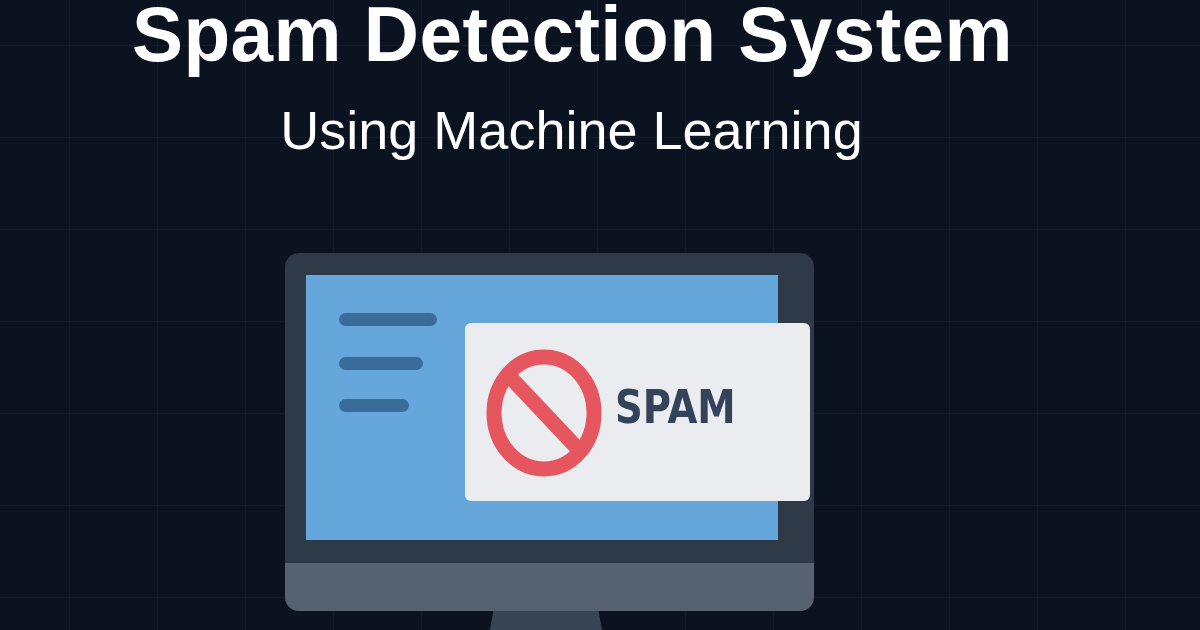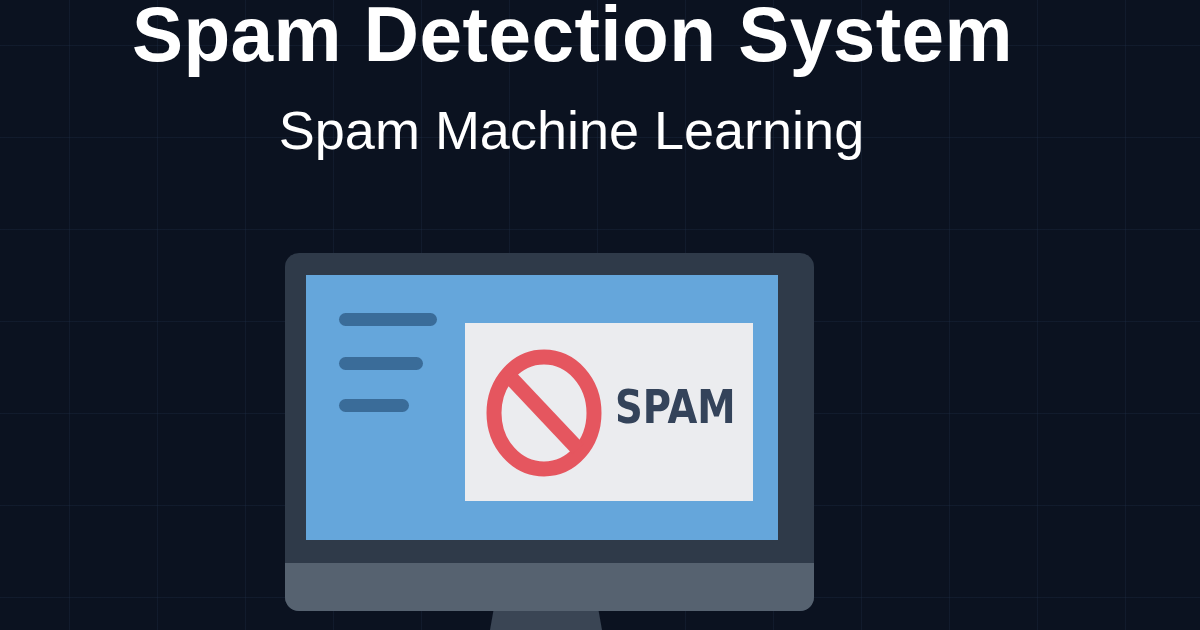--- a/index.html
+++ b/index.html
@@ -41,39 +41,39 @@
       background: #3a4554;
       clip-path: polygon(3% 0, 97% 0, 100% 100%, 0 100%);
     }
     .line {
       position: absolute; height: 13px; border-radius: 7px; background: #3a6c99;
     }
     .line1 { left: 33px; top: 38px; width: 98px; }
     .line2 { left: 33px; top: 82px; width: 84px; }
     .line3 { left: 33px; top: 124px; width: 70px; }
     .card {
-      position: absolute; left: 159px; top: 48px; width: 250px; height: 178px;
-      background: #ebecef; border-radius: 0; padding-left: 38px;
+      position: absolute; left: 159px; top: 48px; width: 345px; height: 178px;
+      background: #ebecef; border-radius: 6px;
     }
     .no-icon {
       position: absolute; left: 21px; top: 26px; width: 116px; height: 128px;
     }
     .spam-text {
       position: absolute; left: 150px; top: 60px;
       font-family: "DejaVu Sans", sans-serif; font-weight: bold;
       font-size: 47px; color: #34435a; letter-spacing: 0px;
       transform: scaleX(0.82); transform-origin: left center;
       line-height: 1;
     }
   </style>
 </head>
 <body>
 
 <h1 class="title">Spam Detection System</h1>
-<h2 class="subtitle">Spam Machine Learning</h2>
+<h2 class="subtitle">Using Machine Learning</h2>
 
 <div class="monitor">
   <div class="screen">
     <div class="line line1"></div>
     <div class="line line2"></div>
     <div class="line line3"></div>
 
     <div class="card">
       <svg class="no-icon" viewBox="0 0 116 128">
         <ellipse cx="58" cy="64" rx="50" ry="56" fill="none" stroke="#e5565f" stroke-width="15"></ellipse>

